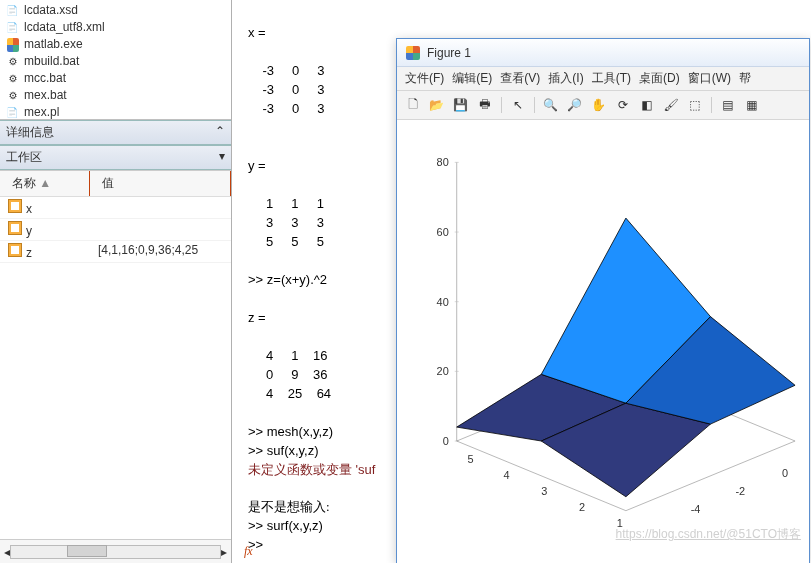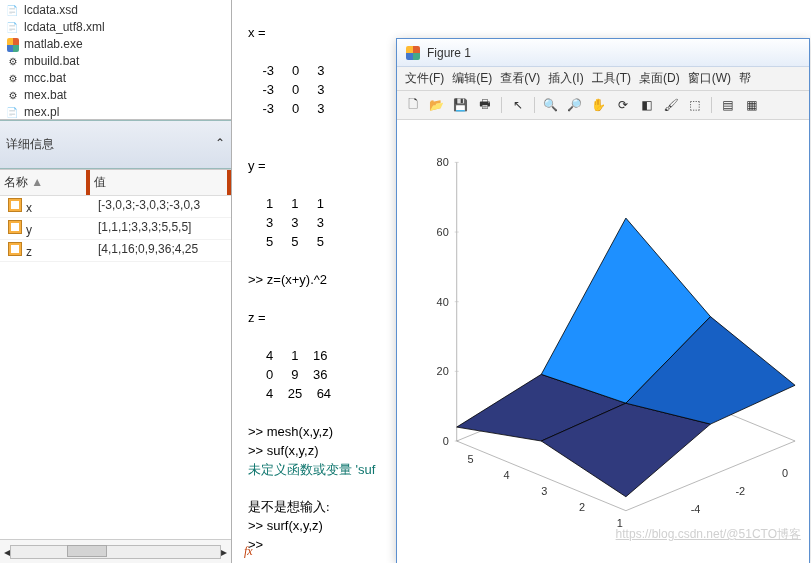--- a/index.html
+++ b/index.html
@@ -2,36 +2,36 @@
 <html><head>
 <meta charset="utf-8">
 <style>
 * { box-sizing: border-box; margin: 0; padding: 0; font-family: "Microsoft YaHei", Arial, sans-serif; }
 body { width: 811px; height: 563px; overflow: hidden; background: #fff; font-size: 12px; color: #333; position: relative; }
 
 .left-col { position: absolute; left: 0; top: 0; width: 232px; height: 563px; border-right: 1px solid #b0b0b0; background: #f0f0f0; display: flex; flex-direction: column; }
 .file-tree { background: #fff; border: 1px solid #c0c0c0; margin: 0; padding: 2px 4px; height: 120px; overflow: auto; border-top: none; border-left: none; border-right: none; }
 .file-item { display: flex; align-items: center; gap: 4px; padding: 1px 2px; line-height: 15px; }
 .ico { width: 14px; height: 14px; display: inline-flex; align-items: center; justify-content: center; font-size: 10px; }
-.panel-hdr { background: linear-gradient(#eaeef5,#d8e0ec); border: 1px solid #9bb; border-left: none; border-right: none; padding: 15px 6px; display: flex; justify-content: space-between; align-items: flex-start; }
+.panel-hdr { background: linear-gradient(#eaeef5,#d8e0ec); border: 1px solid #9bb; border-left: none; border-right: none; padding: 3px 6px; display: flex; justify-content: space-between; align-items: flex-start; }
 .ws-table { flex: 1; background: #fff; border-top: 1px solid #ccc; }
 .ws-head { display: flex; background: #f7f7f7; border-bottom: 1px solid #ddd; }
-.ws-head div { padding: 4px 4px; border-right: 4px solid #c2410c; font-weight: normal; }
+.ws-head div { padding: 4px 12px; border-right: 1px solid #c2410c; font-weight: normal; }
 .ws-nm { width: 90px; } .ws-vl { flex: 1; }
 .ws-row { display: flex; border-bottom: 1px solid #f2f2f2; }
 .ws-row div { padding: 2px 8px; }
 .mat-icon { width: 14px; height: 14px; background: #f8b040; border: 1px solid #c08020; display: inline-block; margin-right: 4px; position: relative; }
 .mat-icon::after { content: ""; position: absolute; left: 2px; top: 2px; width: 4px; height: 4px; background: #fff; box-shadow: 4px 0 #fff, 0 4px #fff, 4px 4px #fff; }
 .scroll-zone { margin-top: auto; height: 24px; border-top: 1px solid #ccc; display: flex; align-items: center; background: #f6f6f6; padding: 0 4px; }
 .scroll-track { flex: 1; height: 14px; border: 1px solid #bbb; background: #eee; position: relative; }
 .scroll-thumb { position: absolute; left: 56px; width: 40px; height: 100%; background: #d4d4d4; border: 1px solid #aaa; top: -1px; }
 
 .main { position: absolute; left: 232px; top: 0; right: 0; bottom: 0; background: #fff; }
 .cmd { padding: 6px 16px; font-family: Consolas, "Courier New", monospace; font-size: 13px; line-height: 18px; color: #000; white-space: pre; }
-.err { color: #0f766e; font-family: "Microsoft YaHei", sans-serif; }
+.err { color: #7f1d1d; font-family: "Microsoft YaHei", sans-serif; }
 .nrm { font-family: Liberation Serif, serif; text-align: right; }
 .fx { position: absolute; left: 0; bottom: 2px; padding: 2px 12px; font-style: italic; font-family: serif; color: #c2410c; }
 
 .fig { position: absolute; left: 396px; top: 38px; width: 414px; height: 525px; border: 1px solid #5b8fcf; background: #0c4a6e; box-shadow: 0 2px 10px rgba(0,0,0,.2); }
 .fig-title { background: linear-gradient(#fdfeff,#e6eef9); height: 28px; display: flex; align-items: center; padding: 0 8px; gap: 6px; border-bottom: 1px solid #c9d6e8; }
 .corner-logo { width: 16px; height: 16px; display: inline-block; position: relative; }
 .corner-logo::before { content: ""; position: absolute; inset: 1px; background: conic-gradient(#e06030 0 90deg,#4a8 90deg 180deg,#47c 180deg 270deg,#fb3 270deg 360deg); border-radius: 2px; }
 .fig-menu { background: #f3f3f3; padding: 3px 8px; display: flex; gap: 8px; font-size: 12px; border-bottom: 1px solid #d6d6d6; }
 .fig-tb { background: #f3f3f3; padding: 4px 6px; display: flex; gap: 4px; align-items: center; border-bottom: 1px solid #d6d6d6; }
 .tb-btn { width: 20px; height: 20px; border: 1px solid transparent; display: inline-flex; align-items: center; justify-content: center; font-size: 12px; }
@@ -82,33 +82,35 @@
         <span class="ico">📄</span>
         <span>mex.pl</span>
       </div>
   </div>
 
   <div class="panel-hdr">
     <span>详细信息</span>
     <span>⌃</span>
   </div>
 
+  <div class="panel-hdr">
+    <span>工作区</span>
+    <span>▾</span>
+  </div>
 
   <div class="ws-table">
     <div class="ws-head">
       <div class="ws-nm"><span>名称</span> <span style="color:#888">▲</span></div>
       <div class="ws-vl">值</div>
     </div>
     <div class="ws-row">
         <div class="ws-nm"><span class="mat-icon"></span><span>x</span></div>
-        <div class="ws-vl">[-3,0,3;-3,0,3;-3,0,3</div>
       </div>
     <div class="ws-row">
         <div class="ws-nm"><span class="mat-icon"></span><span>y</span></div>
-        <div class="ws-vl">[1,1,1;3,3,3;5,5,5]</div>
       </div>
     <div class="ws-row">
         <div class="ws-nm"><span class="mat-icon"></span><span>z</span></div>
         <div class="ws-vl">[4,1,16;0,9,36;4,25</div>
       </div>
   </div>
 
   <div class="scroll-zone">
     <span>◂</span>
     <div class="scroll-track">

